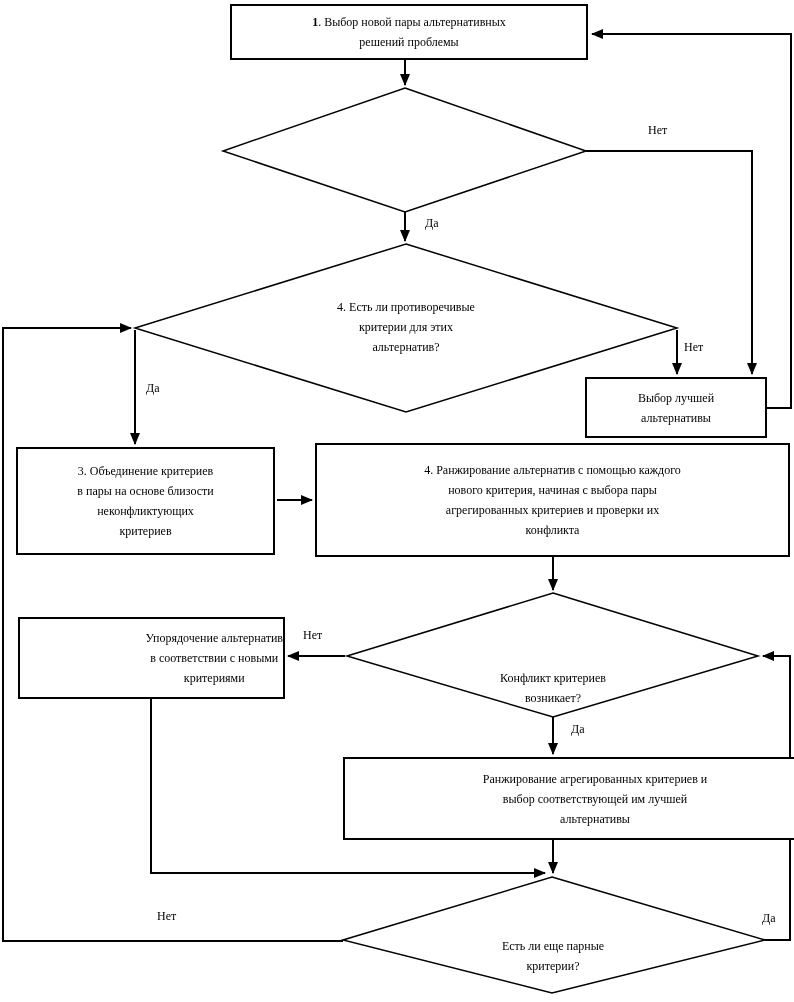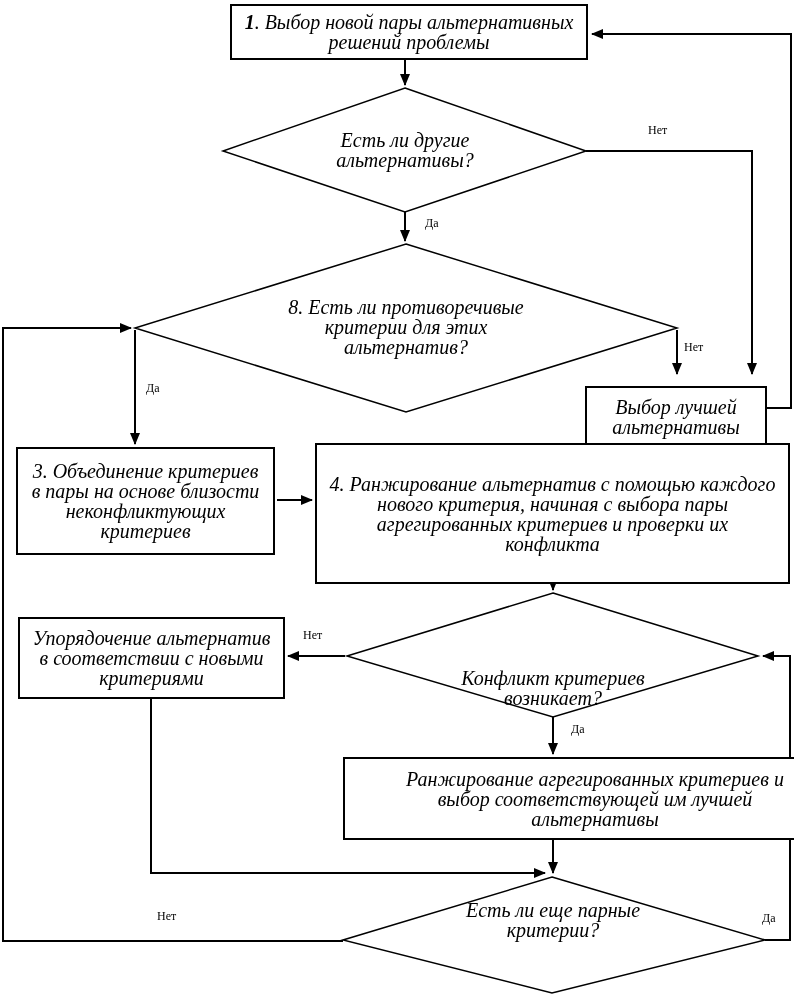--- a/index.html
+++ b/index.html
@@ -21,24 +21,23 @@
     left: 0;
     top: 0;
   }
   .node {
     position: absolute;
     box-sizing: border-box;
     display: flex;
     align-items: center;
     justify-content: center;
     text-align: center;
-    font-size: 20px;
+    font-size: 12px;
     line-height: 20px;
     white-space: pre-line;
-    font-style: italic;
   }
   .box {
     background: #ffffff;
     border: 2px solid #000000;
   }
   .diamond-text {
     transform: translate(-50%, -50%);
   }
   .edge-label {
     position: absolute;
@@ -81,62 +80,60 @@
     <path d="M151,699 L151,873 L545,873" fill="none" stroke="#000000" stroke-width="2" marker-end="url(#arr)"></path>
     <path d="M765,940 L790,940 L790,656 L763,656" fill="none" stroke="#000000" stroke-width="2" marker-end="url(#arr)"></path>
     <path d="M343,941 L3,941 L3,328 L131,328" fill="none" stroke="#000000" stroke-width="2" marker-end="url(#arr)"></path>
   </svg>
 
   <div class="node box" style="left:230px; top:4px; width:358px; height:56px;">
     <div><span class="num">1</span><span>. Выбор новой пары альтернативных
 решений проблемы</span></div>
   </div>
 
-  <div class="node box" style="left:585px; top:386px; width:182px; height:61px;">
+  <div class="node box" style="left:585px; top:377px; width:182px; height:61px;">
     <div>Выбор лучшей
 альтернативы</div>
   </div>
 
   <div class="node box" style="left:16px; top:447px; width:259px; height:108px;text-align:center;">
     <div>3. Объединение критериев
 в пары на основе близости
 неконфликтующих
 критериев</div>
   </div>
 
-  <div class="node box" style="left:315px; top:443px; width:475px; height:141px;">
+  <div class="node box" style="left:315px; top:443px; width:475px; height:114px;">
     <div>4. Ранжирование альтернатив с помощью каждого
 нового критерия, начиная с выбора пары
 агрегированных критериев и проверки их
 конфликта</div>
   </div>
 
-  <div class="node box" style="left:18px; top:617px; width:267px; height:82px;">
+  <div class="node box" style="left:18px; top:617px; width:267px; height:82px;justify-content:flex-end;">
     <div>Упорядочение альтернатив
 в соответствии с новыми
 критериями</div>
   </div>
 
   <div class="node box" style="left:343px; top:757px; width:504px; height:83px;">
     <div>Ранжирование агрегированных критериев и
 выбор соответствующей им лучшей
 альтернативы</div>
   </div>
 
-  <div class="node diamond-text" style="left:405px; top:150px; width:230px;">Есть ли другие
-альтернативы?</div>
 
-  <div class="node diamond-text" style="left:406px; top:327px; width:270px;">8. Есть ли противоречивые
+  <div class="node diamond-text" style="left:406px; top:327px; width:270px;">4. Есть ли противоречивые
 критерии для этих
 альтернатив?</div>
 
   <div class="node diamond-text" style="left:553px; top:688px; width:240px;">Конфликт критериев
 возникает?</div>
 
-  <div class="node diamond-text" style="left:553px; top:920px; width:240px;">Есть ли еще парные
+  <div class="node diamond-text" style="left:553px; top:956px; width:240px;">Есть ли еще парные
 критерии?</div>
 
   <div class="edge-label" style="left:648px; top:121px;">Нет</div>
   <div class="edge-label" style="left:425px; top:214px;">Да</div>
   <div class="edge-label" style="left:684px; top:338px;">Нет</div>
   <div class="edge-label" style="left:146px; top:379px;">Да</div>
   <div class="edge-label" style="left:303px; top:626px;">Нет</div>
   <div class="edge-label" style="left:571px; top:720px;">Да</div>
   <div class="edge-label" style="left:762px; top:909px;">Да</div>
   <div class="edge-label" style="left:157px; top:907px;">Нет</div>

